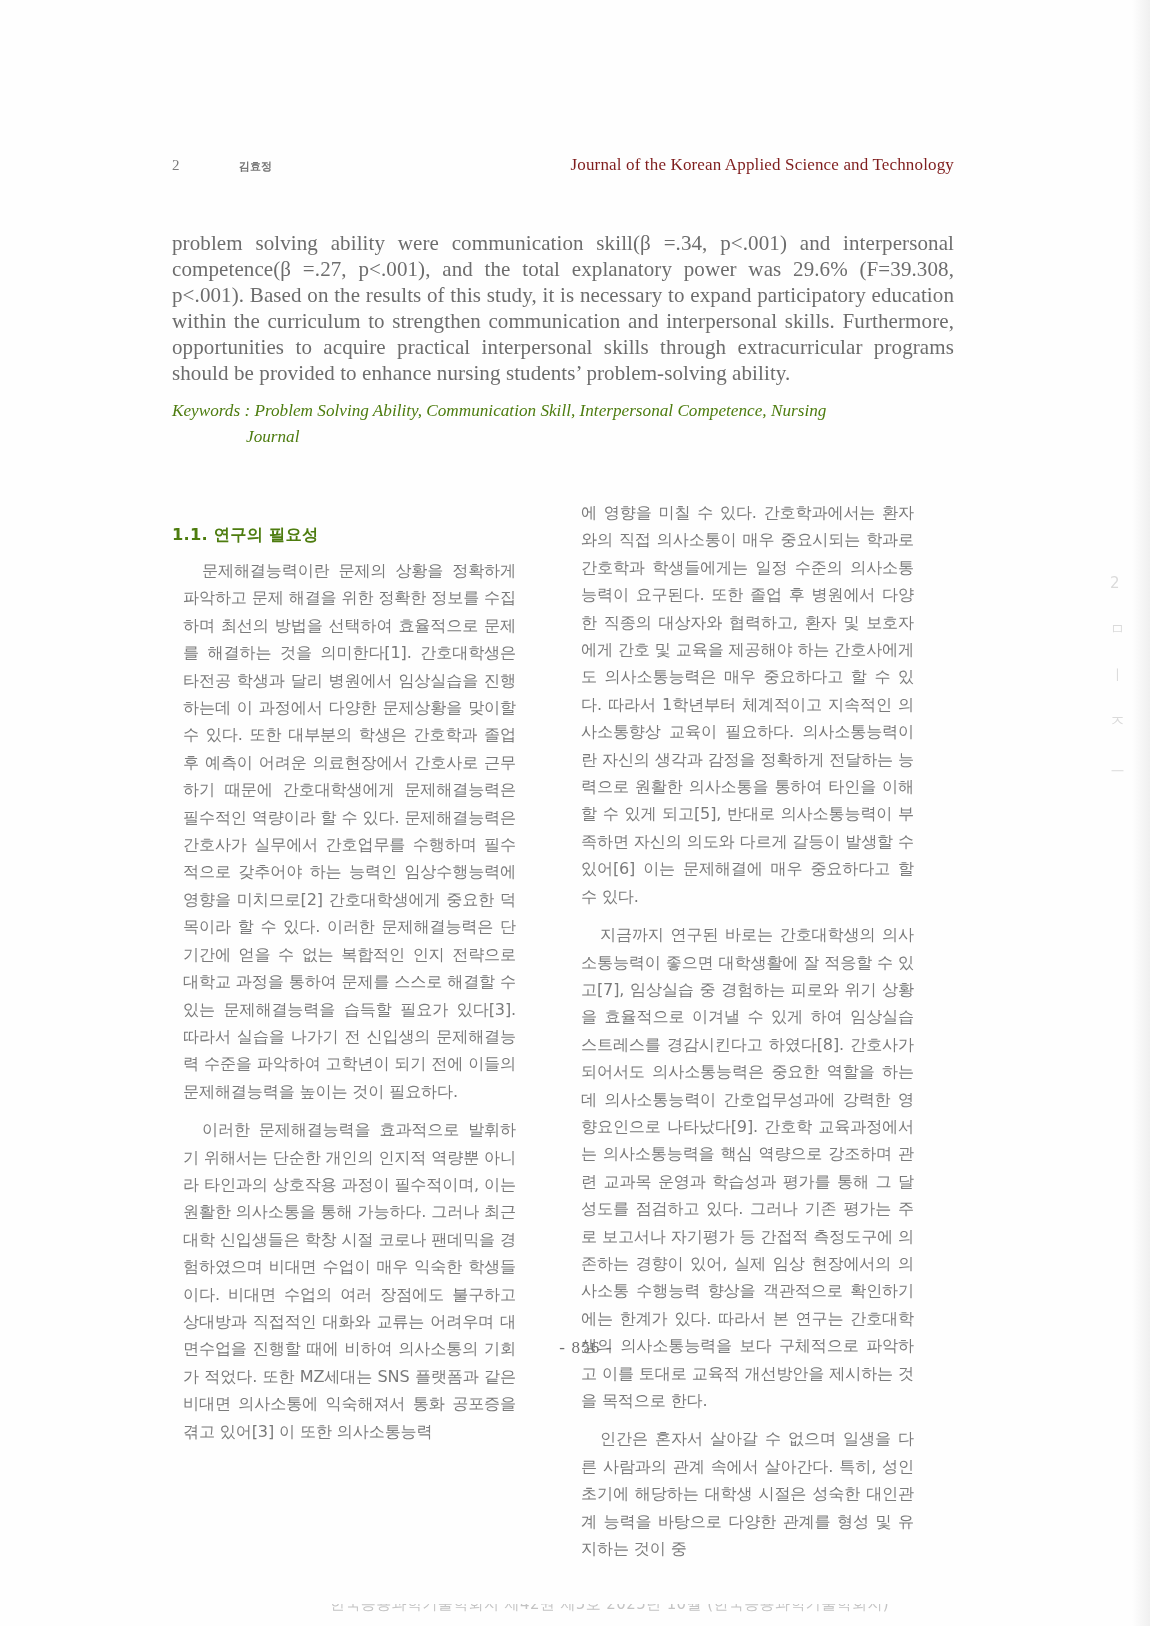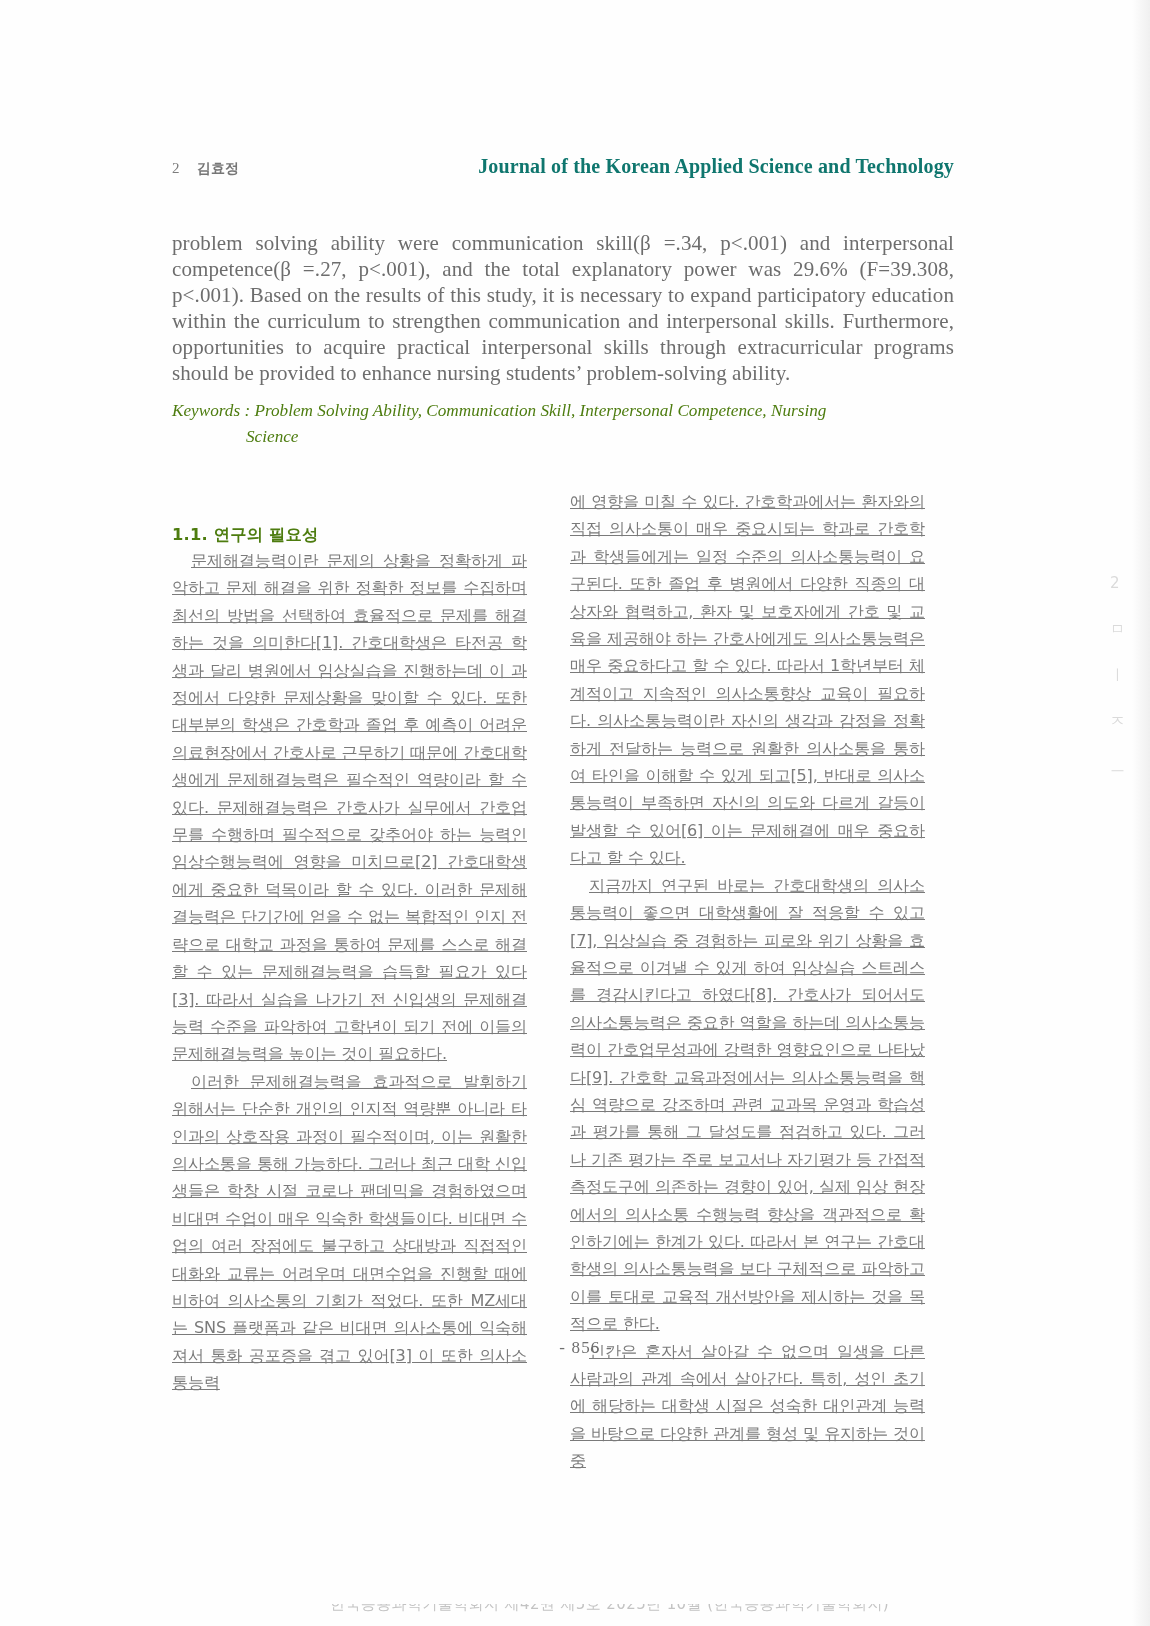--- a/index.html
+++ b/index.html
@@ -49,30 +49,30 @@
   }
   .rh-left {
     display: flex;
     align-items: baseline;
     gap: 17px;
     white-space: nowrap;
   }
   .rh-page-num { font-size: 15px; }
   .rh-author {
     font-family: Liberation Sans, sans-serif;
-    font-size: 14px;
+    font-size: 11px;
     font-weight: 600;
     color: #767676;
+    margin-left: 42px;
   }
   .rh-journal {
-    font-size: 20px;
-    color: #0f766e;
+    font-size: 17px;
+    color: #7f1d1d;
     white-space: nowrap;
     letter-spacing: 0.15px;
-    font-weight: bold;
   }
 
   
   .abstract-tail {
     position: absolute;
     left: 172px;
     top: 230px;
     width: 782px;
     font-size: 21px;
     line-height: 26.1px;
@@ -129,31 +129,30 @@
   h3.subsec-title {
     margin: 36px 0 1px 0;
     font-family: "DejaVu Sans", sans-serif;
     font-size: 16.3px;
     font-weight: 700;
     color: #4d7c0f;
     letter-spacing: 0.2px;
   }
 
   p.body {
-    margin: 0;
+    margin: 11px;
     font-family: "DejaVu Sans", sans-serif;
     font-size: 16.1px;
     line-height: 27.4px;
     color: #7a7a7a;
     text-align: justify;
     text-align-last: left;
     text-indent: 19px;
     word-break: break-all;
     letter-spacing: -0.15px;
-    text-decoration: underline;
   }
   p.body.first-in-col { text-indent: 0; }
 
   
   .folio {
     position: absolute;
     left: 11px;
     top: 1338px;
     width: 1150px;
     text-align: center;
@@ -210,21 +209,21 @@
       <span class="rh-author">김효정</span>
     </div>
     <div class="rh-journal">Journal of the Korean Applied Science and Technology</div>
   </div>
 
   <div class="abstract-tail">problem solving ability were communication skill(β =.34, p&lt;.001) and interpersonal competence(β =.27, p&lt;.001), and the total explanatory power was 29.6% (F=39.308, p&lt;.001). Based on the results of this study, it is necessary to expand participatory education within the curriculum to strengthen communication and interpersonal skills. Furthermore, opportunities to acquire practical interpersonal skills through extracurricular programs should be provided to enhance nursing students’ problem-solving ability.</div>
 
   <div class="keywords">
     <span class="kw-label">Keywords :</span>
     <span>Problem Solving Ability, Communication Skill, Interpersonal Competence, Nursing</span>
-    <span class="kw-hang">Science</span>
+    <span class="kw-hang">Journal</span>
   </div>
 
   <div class="columns">
 
     <div class="col col-left">
       <h3 class="subsec-title">1.1. 연구의 필요성</h3>
       <p class="body">문제해결능력이란 문제의 상황을 정확하게 파악하고 문제 해결을 위한 정확한 정보를 수집하며 최선의 방법을 선택하여 효율적으로 문제를 해결하는 것을 의미한다[1]. 간호대학생은 타전공 학생과 달리 병원에서 임상실습을 진행하는데 이 과정에서 다양한 문제상황을 맞이할 수 있다. 또한 대부분의 학생은 간호학과 졸업 후 예측이 어려운 의료현장에서 간호사로 근무하기 때문에 간호대학생에게 문제해결능력은 필수적인 역량이라 할 수 있다. 문제해결능력은 간호사가 실무에서 간호업무를 수행하며 필수적으로 갖추어야 하는 능력인 임상수행능력에 영향을 미치므로[2] 간호대학생에게 중요한 덕목이라 할 수 있다. 이러한 문제해결능력은 단기간에 얻을 수 없는 복합적인 인지 전략으로 대학교 과정을 통하여 문제를 스스로 해결할 수 있는 문제해결능력을 습득할 필요가 있다[3]. 따라서 실습을 나가기 전 신입생의 문제해결능력 수준을 파악하여 고학년이 되기 전에 이들의 문제해결능력을 높이는 것이 필요하다.</p>
       <p class="body">이러한 문제해결능력을 효과적으로 발휘하기 위해서는 단순한 개인의 인지적 역량뿐 아니라 타인과의 상호작용 과정이 필수적이며, 이는 원활한 의사소통을 통해 가능하다. 그러나 최근 대학 신입생들은 학창 시절 코로나 팬데믹을 경험하였으며 비대면 수업이 매우 익숙한 학생들이다. 비대면 수업의 여러 장점에도 불구하고 상대방과 직접적인 대화와 교류는 어려우며 대면수업을 진행할 때에 비하여 의사소통의 기회가 적었다. 또한 MZ세대는 SNS 플랫폼과 같은 비대면 의사소통에 익숙해져서 통화 공포증을 겪고 있어[3] 이 또한 의사소통능력</p>
     </div>
 

